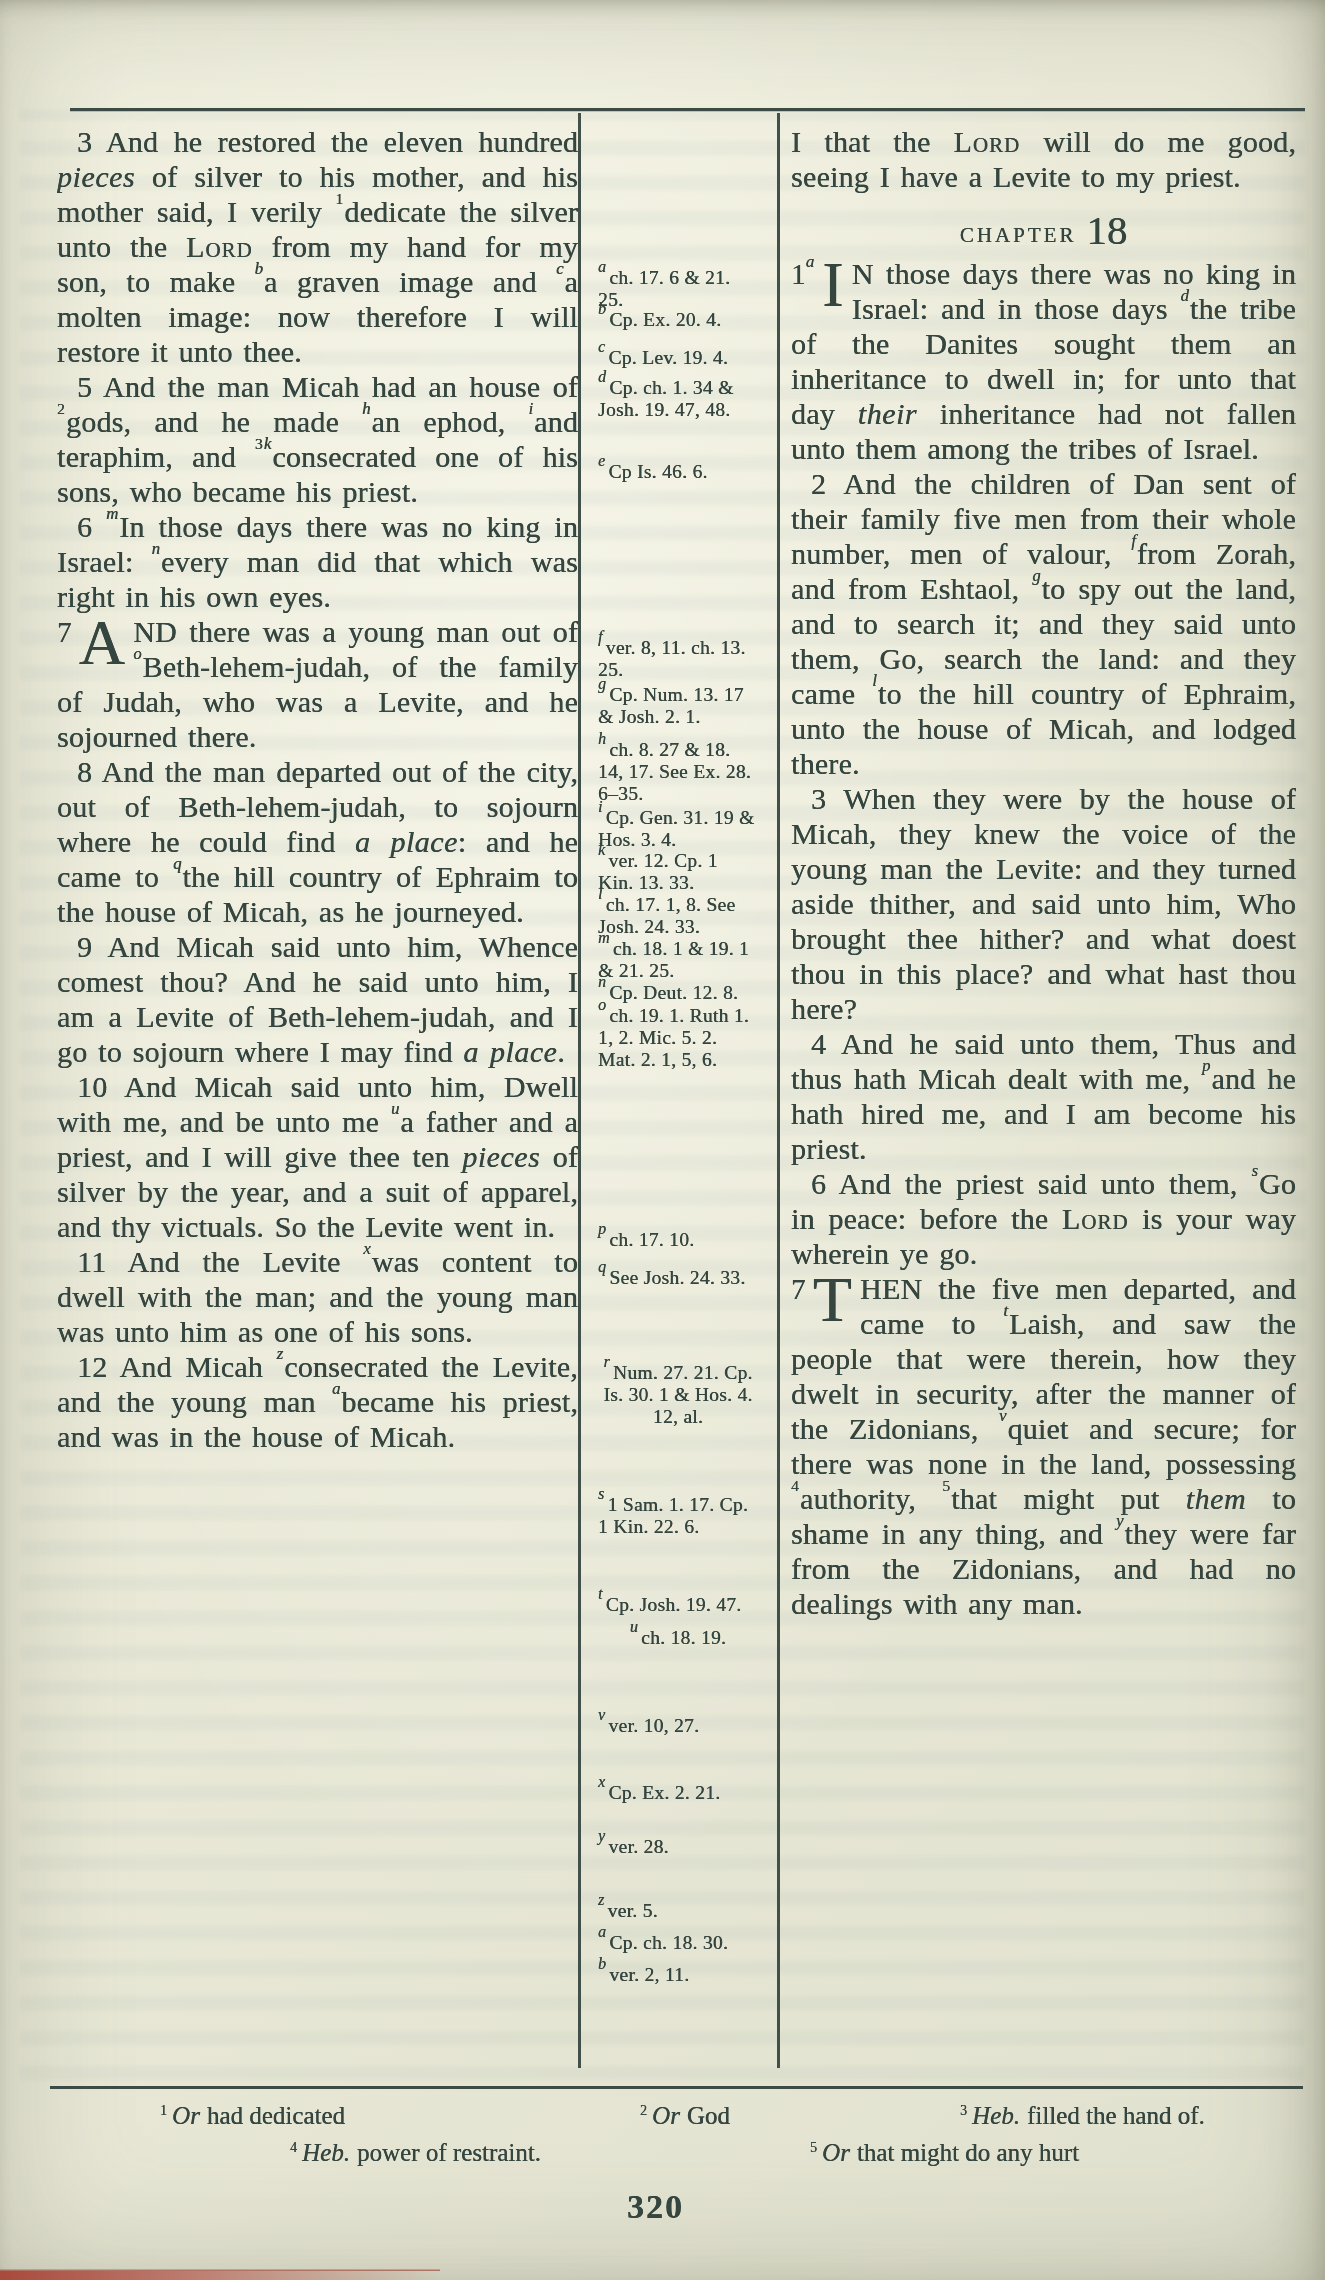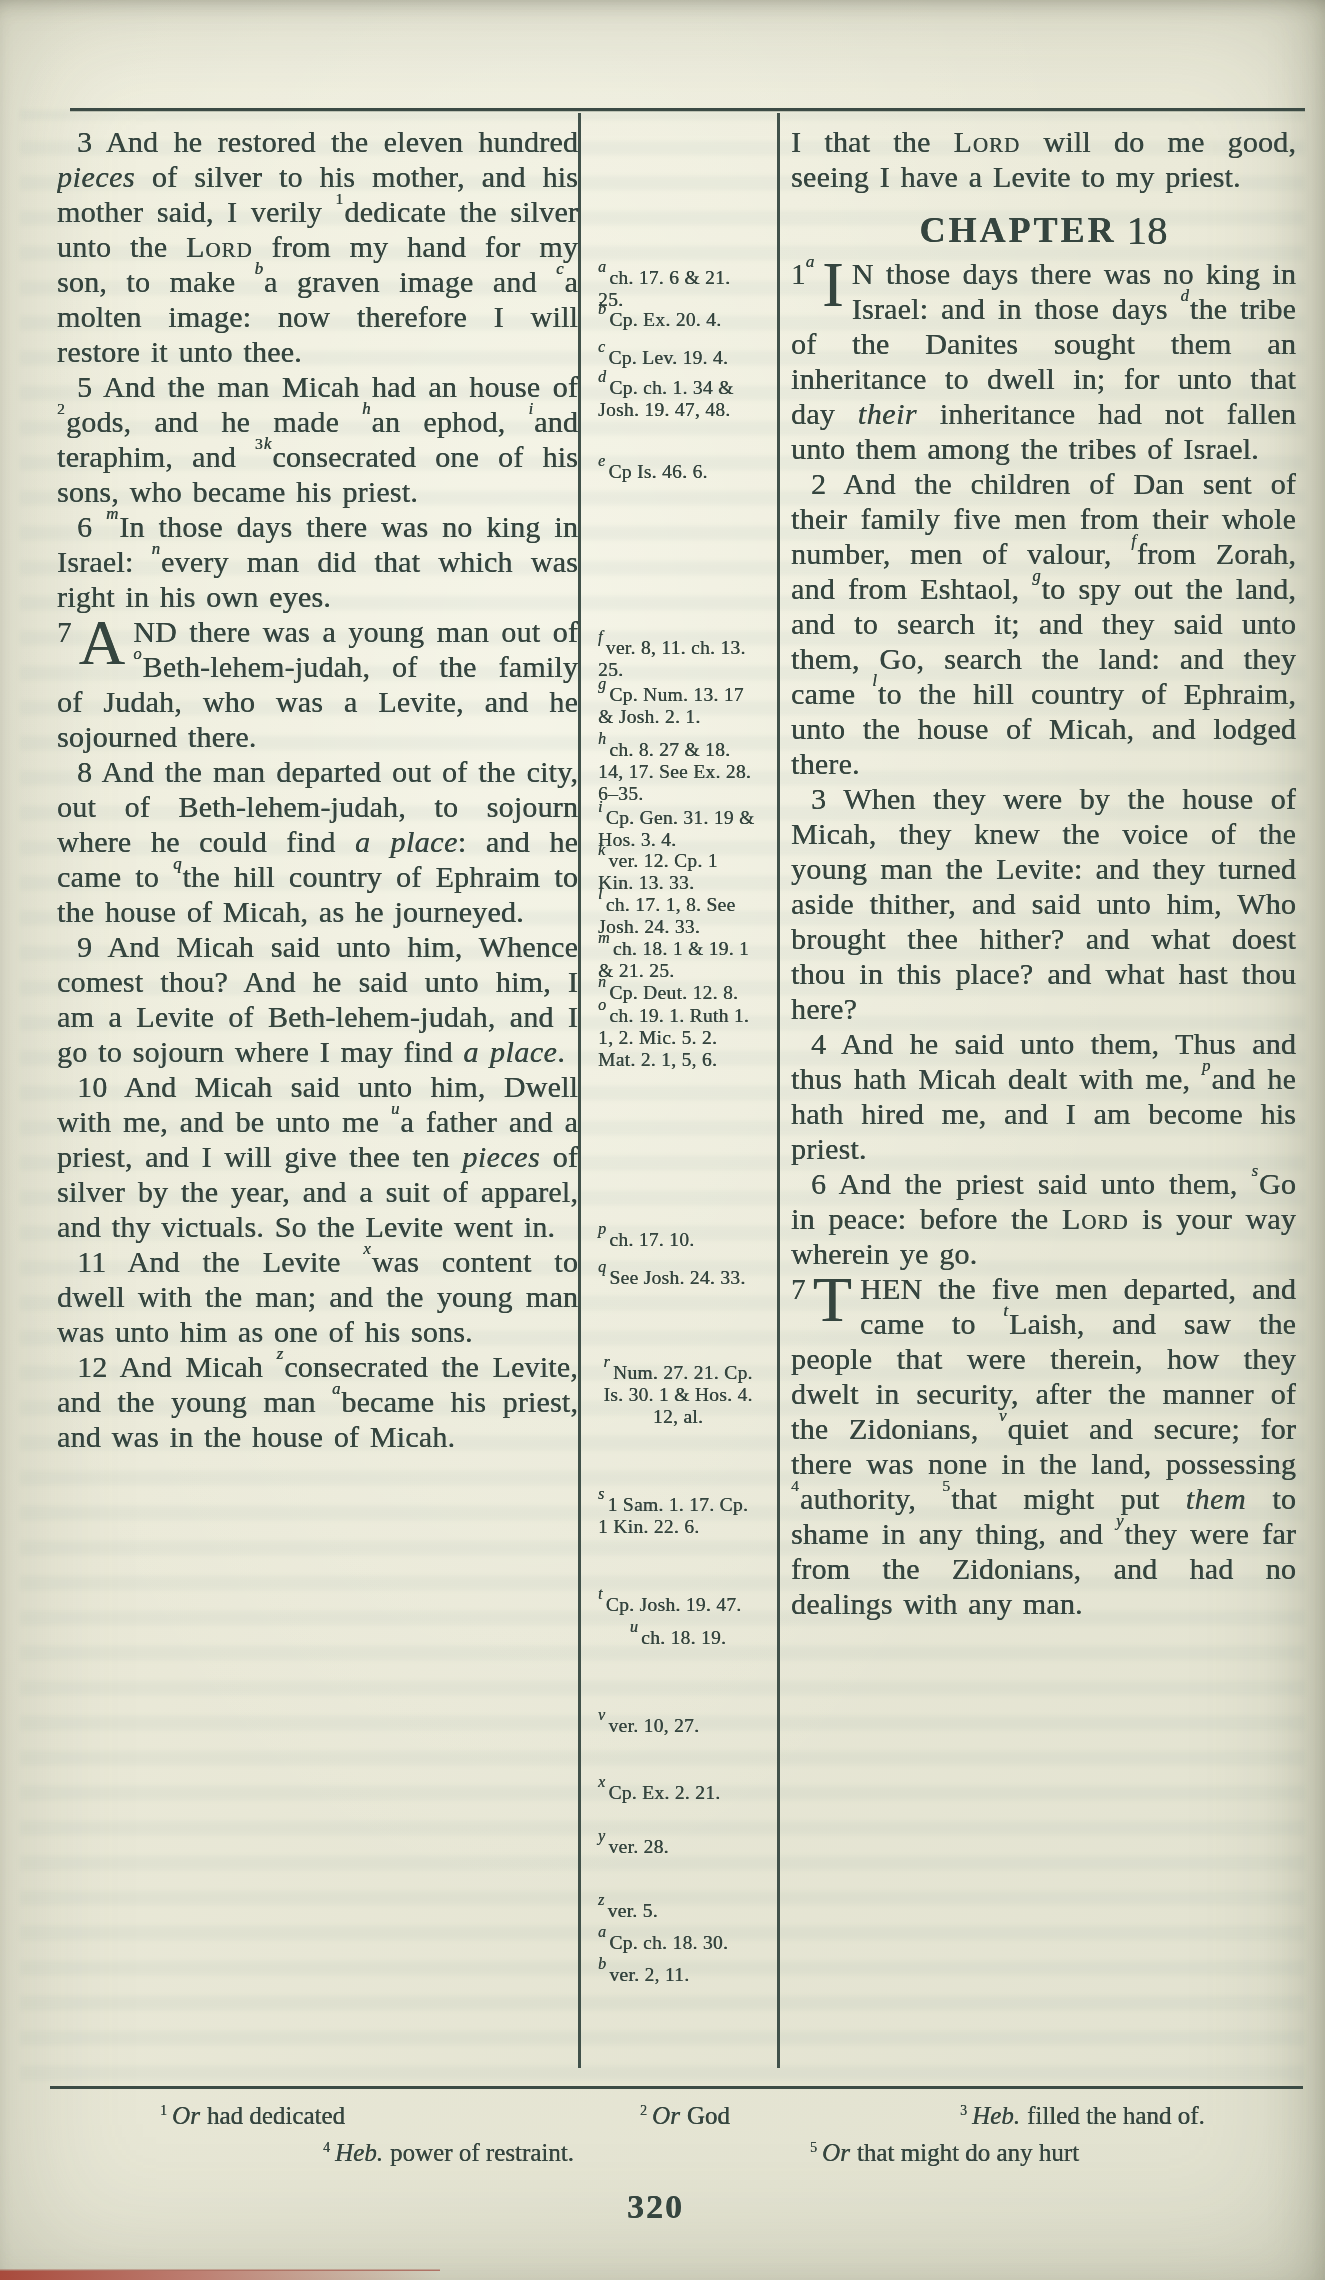--- a/index.html
+++ b/index.html
@@ -47,38 +47,38 @@
   .lord{font-variant:small-caps;letter-spacing:1px;}
   sup.ref{font-style:italic;font-size:0.56em;line-height:0;position:relative;top:-0.42em;margin-right:1px;letter-spacing:0;}
   sup.fnm{font-size:0.52em;line-height:0;position:relative;top:-0.48em;margin-right:1px;font-style:normal;}
 
   .dc-group{float:left;height:62px;margin:1px 8px 0 0;display:flex;align-items:flex-start;}
   .dc-num{font-size:29px;line-height:34px;margin-right:7px;}
   .dc-num sup.ref{font-size:17px;top:-0.35em;}
   .dc-letter{font-size:64px;line-height:55px;}
 
   .chapter-heading{text-align:center;margin:10px 0 4px 0;white-space:nowrap;}
-  .ch-word{font-size:36px;letter-spacing:3px;font-weight:bold;}
+  .ch-word{font-size:21px;letter-spacing:3px;}
   .ch-num{font-size:41px;position:relative;top:2px;margin-left:10px;}
 
   
   .ref-item{position:absolute;left:6px;width:160px;font-size:19.5px;line-height:22px;text-align:left;letter-spacing:0.3px;}
   .ref-letter{font-style:italic;font-size:16px;line-height:0;position:relative;top:-5px;margin-right:3px;}
 
   
   .foot-rule{position:absolute;top:2086px;left:50px;width:1253px;height:3px;background:#3c4b45;}
   .footnotes{position:absolute;left:55px;top:2102px;width:1250px;height:84px;font-size:25px;}
   .fn-row{position:absolute;left:0;right:0;height:36px;}
   .fn-row-1{top:0;}
   .fn-row-2{top:37px;}
   .fn-item{position:absolute;white-space:nowrap;}
   .fn-row-1 .fn-item:nth-child(1){left:105px;}
   .fn-row-1 .fn-item:nth-child(2){left:585px;}
   .fn-row-1 .fn-item:nth-child(3){left:905px;}
-  .fn-row-2 .fn-item:nth-child(1){left:235px;margin-left:33px;}
+  .fn-row-2 .fn-item:nth-child(1){left:235px;}
   .fn-row-2 .fn-item:nth-child(2){left:755px;}
   .fn-num{font-size:14px;position:relative;top:-9px;margin-right:5px;}
   .fn-lead{font-style:italic;margin-right:7px;}
 
   .page-number{position:absolute;top:2188px;left:0;width:1325px;text-align:center;font-size:34px;font-weight:bold;letter-spacing:2px;padding-right:14px;box-sizing:border-box;}
 
   
   .book-edge{position:absolute;bottom:0;left:0;width:440px;height:9px;
     background:linear-gradient(to right,#a84a3c 0%, #bd7f72 45%, rgba(189,127,114,0) 100%);
     box-shadow:0 -1.5px 0 rgba(150,40,30,0.55);}

